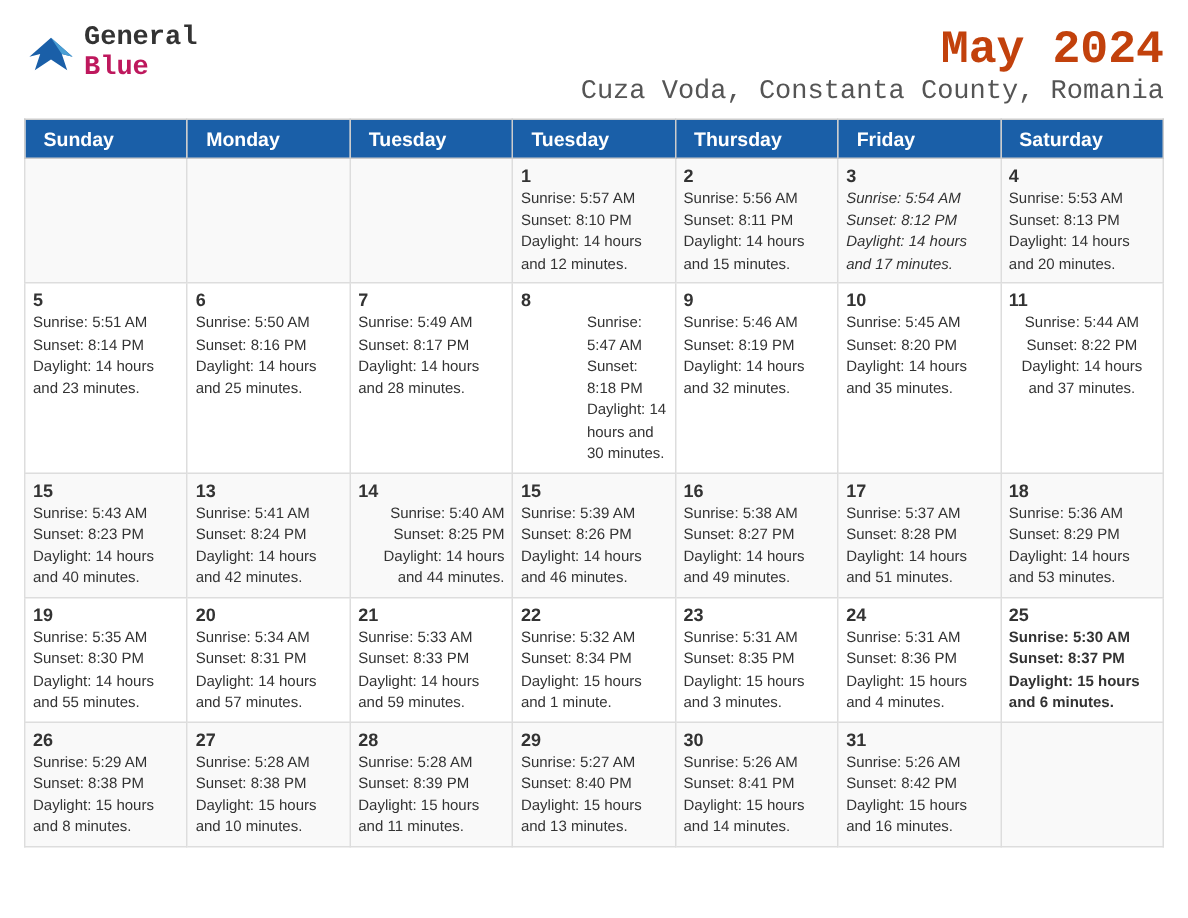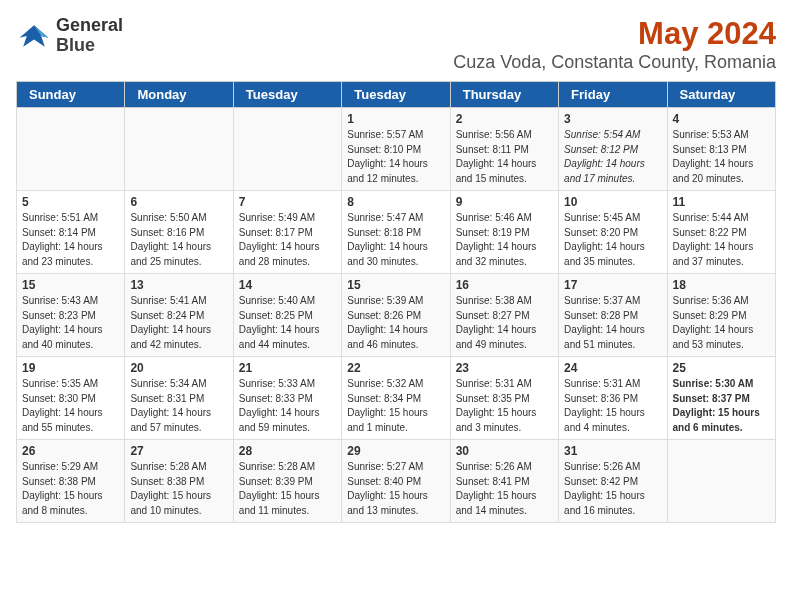--- a/index.html
+++ b/index.html
@@ -8,33 +8,34 @@
       background: #fff;
       width: 792px;
       min-height: 612px;
       padding: 16px;
     }
     .header {
       display: flex;
       justify-content: space-between;
       align-items: flex-start;
       margin-bottom: 8px;
+      font-family: Liberation Mono, monospace;
     }
     .logo {
       display: flex;
       align-items: center;
       gap: 4px;
     }
     .logo-text {
       font-size: 18px;
       font-weight: bold;
       line-height: 1.1;
     }
     .logo-text .general { color: #333; }
-    .logo-text .blue { color: #404040; margin-top: 36px; }
+    .logo-text .blue { color: #be185d; margin-top: 36px; }
     .logo-bird {
       width: 36px;
       height: 36px;
     }
     .title-block {
       text-align: right;
     }
     .month-title {
       font-size: 31px;
       font-weight: bold;
@@ -158,59 +159,59 @@
 Daylight: 14 hours and 25 minutes.</div>
         </td>
         <td>
           <div class="day-num">7</div>
           <div class="day-info" style="white-space: pre-line;">Sunrise: 5:49 AM
 Sunset: 8:17 PM
 Daylight: 14 hours and 28 minutes.</div>
         </td>
         <td>
           <div class="day-num">8</div>
-          <div class="day-info" style="white-space: pre-line;">Sunrise: 5:47 AM
+          <div class="day-info" style="white-space: pre-line; margin-left: 44px;">Sunrise: 5:47 AM
 Sunset: 8:18 PM
 Daylight: 14 hours and 30 minutes.</div>
         </td>
         <td>
           <div class="day-num">9</div>
           <div class="day-info" style="white-space: pre-line;">Sunrise: 5:46 AM
 Sunset: 8:19 PM
 Daylight: 14 hours and 32 minutes.</div>
         </td>
         <td>
           <div class="day-num">10</div>
           <div class="day-info" style="white-space: pre-line;">Sunrise: 5:45 AM
 Sunset: 8:20 PM
 Daylight: 14 hours and 35 minutes.</div>
         </td>
         <td>
           <div class="day-num">11</div>
-          <div class="day-info" style="white-space: pre-line;">Sunrise: 5:44 AM
+          <div class="day-info" style="white-space: pre-line; text-align: center;">Sunrise: 5:44 AM
 Sunset: 8:22 PM
 Daylight: 14 hours and 37 minutes.</div>
         </td>
       </tr>
       <tr>
         <td>
           <div class="day-num">15</div>
           <div class="day-info" style="white-space: pre-line;">Sunrise: 5:43 AM
 Sunset: 8:23 PM
 Daylight: 14 hours and 40 minutes.</div>
         </td>
         <td>
           <div class="day-num">13</div>
           <div class="day-info" style="white-space: pre-line;">Sunrise: 5:41 AM
 Sunset: 8:24 PM
 Daylight: 14 hours and 42 minutes.</div>
         </td>
         <td>
           <div class="day-num">14</div>
-          <div class="day-info" style="white-space: pre-line;">Sunrise: 5:40 AM
+          <div class="day-info" style="white-space: pre-line; text-align: right;">Sunrise: 5:40 AM
 Sunset: 8:25 PM
 Daylight: 14 hours and 44 minutes.</div>
         </td>
         <td>
           <div class="day-num">15</div>
           <div class="day-info" style="white-space: pre-line;">Sunrise: 5:39 AM
 Sunset: 8:26 PM
 Daylight: 14 hours and 46 minutes.</div>
         </td>
         <td>

